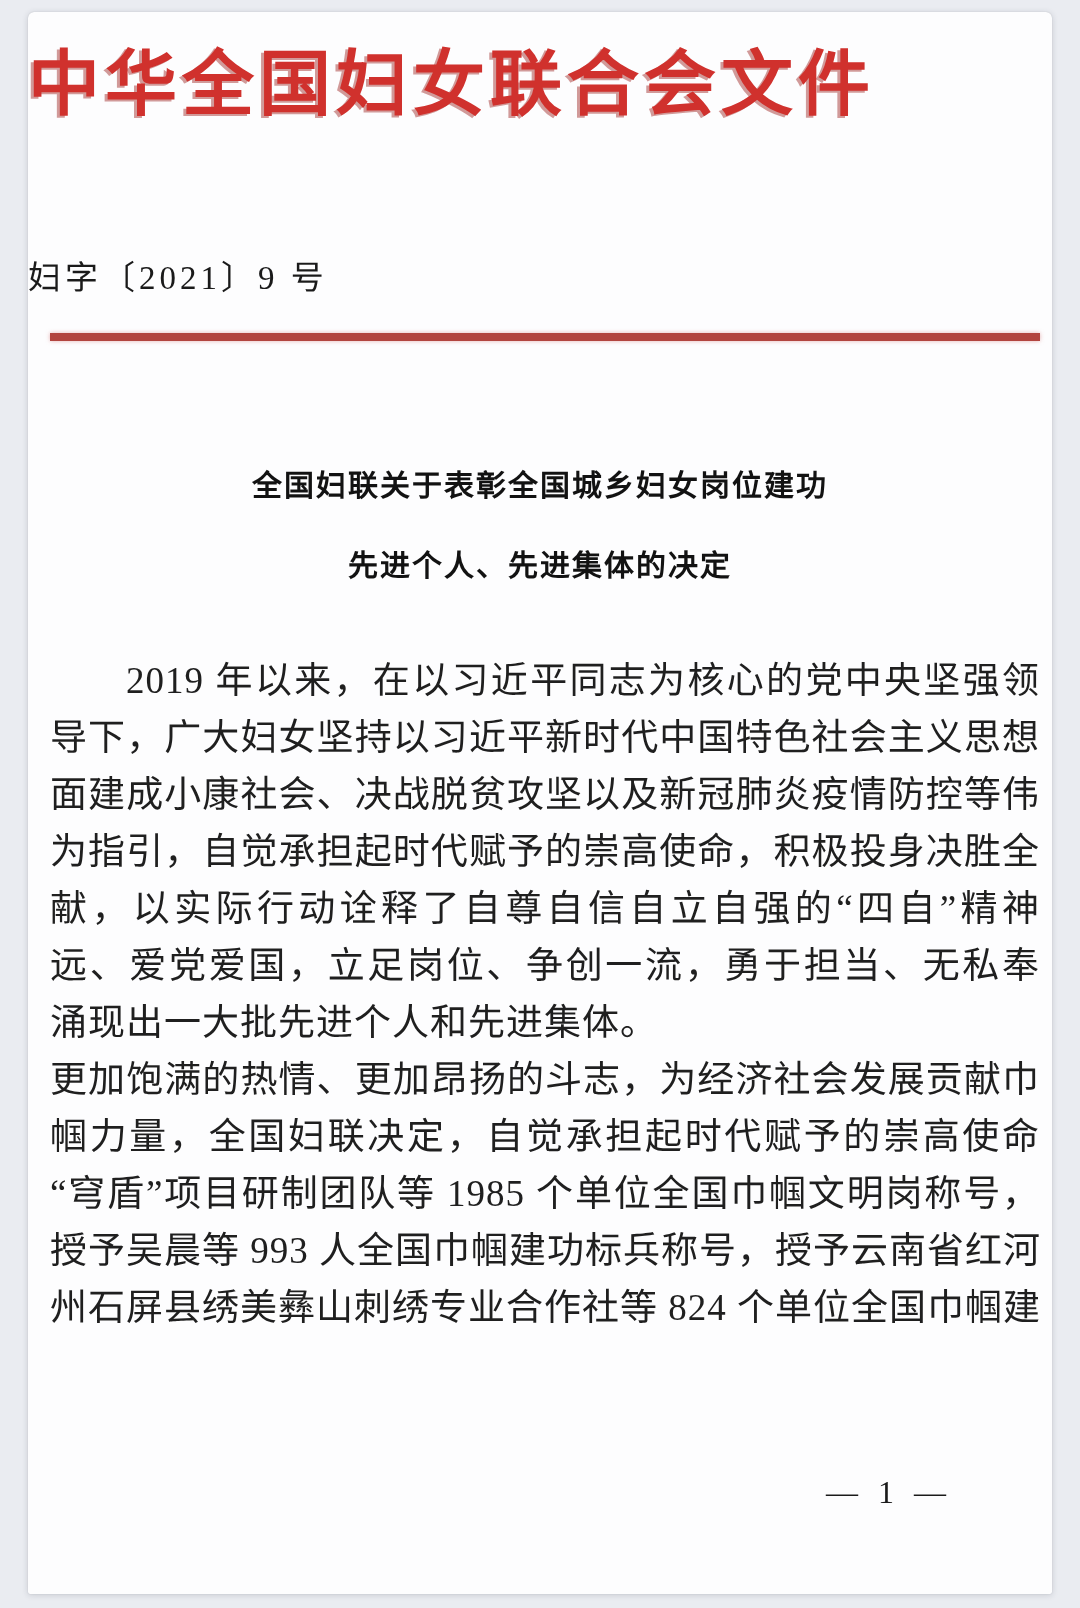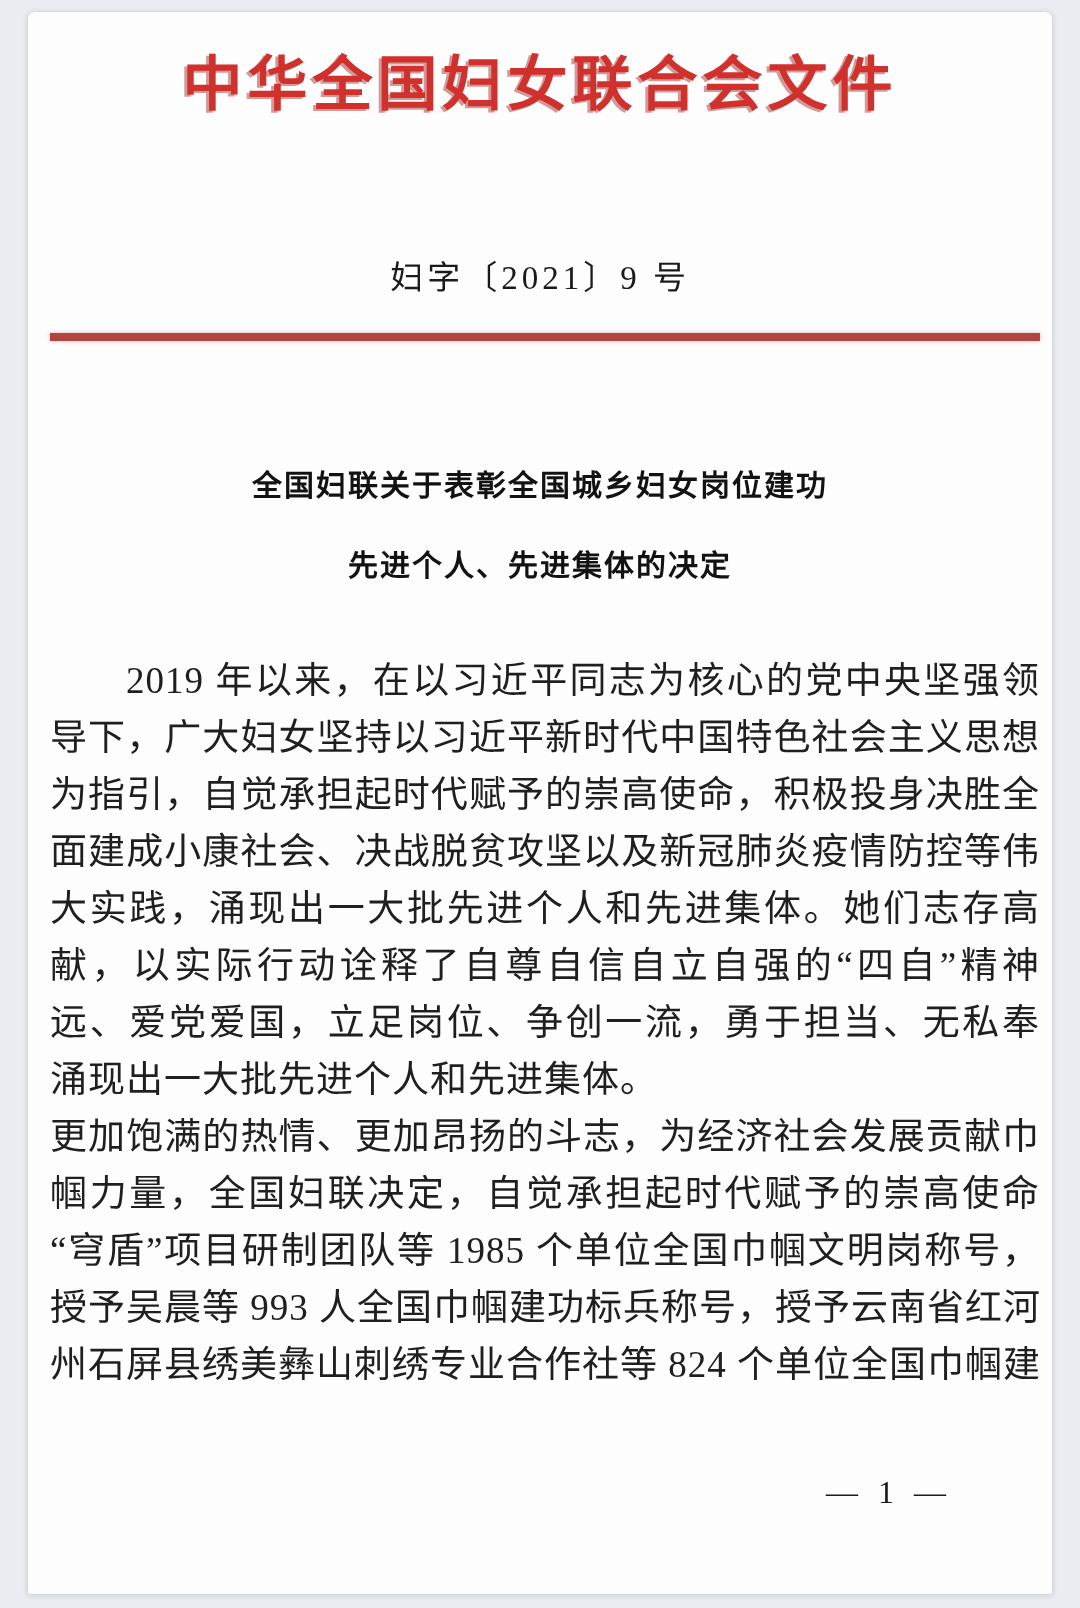--- a/index.html
+++ b/index.html
@@ -21,34 +21,33 @@
     left:28px; top:12px;
     width:1024px; height:1582px;
     background:var(--paper);
     border-radius:6px 6px 2px 2px;
     box-shadow:0 1px 6px rgba(40,45,60,0.18), 0 0 1px rgba(40,45,60,0.25);
   }
   .doc-header{
     position:absolute;
     left:0; top:14px;
     width:100%;
-    text-align:center;
-    font-size:60px;
+    font-size:72px;
     line-height:118px;
     font-weight:700;
     letter-spacing:5px;
     color:var(--header-red);
     text-shadow:-3px 2px 0 rgba(155,33,30,0.45);
     white-space:nowrap;
   }
   .doc-number{
     position:absolute;
     left:0; top:244px;
     width:100%;
-    text-align:center;
+    text-align:left;
     font-size:33px;
     line-height:44px;
     letter-spacing:4px;
     color:#1a1a1a;
   }
   .red-rule{
     position:absolute;
     left:22px; top:321px;
     width:990px; height:8px;
     background:var(--rule-red);
@@ -104,23 +103,22 @@
 
   <div class="doc-title">
     <div>全国妇联关于表彰全国城乡妇女岗位建功</div>
     <div>先进个人、先进集体的决定</div>
   </div>
 
   <div class="doc-body">
     <div>
       <div class="bline indent">2019 年以来，在以习近平同志为核心的党中央坚强领</div>
       <div class="bline">导下，广大妇女坚持以习近平新时代中国特色社会主义思想</div>
+      <div class="bline">面建成小康社会、决战脱贫攻坚以及新冠肺炎疫情防控等伟</div>
       <div class="bline">为指引，自觉承担起时代赋予的崇高使命，积极投身决胜全</div>
-      <div class="bline">面建成小康社会、决战脱贫攻坚以及新冠肺炎疫情防控等伟</div>
-      <div class="bline">大实践，涌现出一大批先进个人和先进集体。她们志存高</div>
       <div class="bline">献，以实际行动诠释了自尊自信自立自强的“四自”精神</div>
       <div class="bline">远、爱党爱国，立足岗位、争创一流，勇于担当、无私奉</div>
       <div class="bline endline">涌现出一大批先进个人和先进集体。</div>
     </div>
     <div>
       <div class="bline">更加饱满的热情、更加昂扬的斗志，为经济社会发展贡献巾</div>
       <div class="bline">帼力量，全国妇联决定，自觉承担起时代赋予的崇高使命</div>
       <div class="bline">“穹盾”项目研制团队等 1985 个单位全国巾帼文明岗称号，</div>
       <div class="bline">授予吴晨等 993 人全国巾帼建功标兵称号，授予云南省红河</div>
       <div class="bline">州石屏县绣美彝山刺绣专业合作社等 824 个单位全国巾帼建</div>

